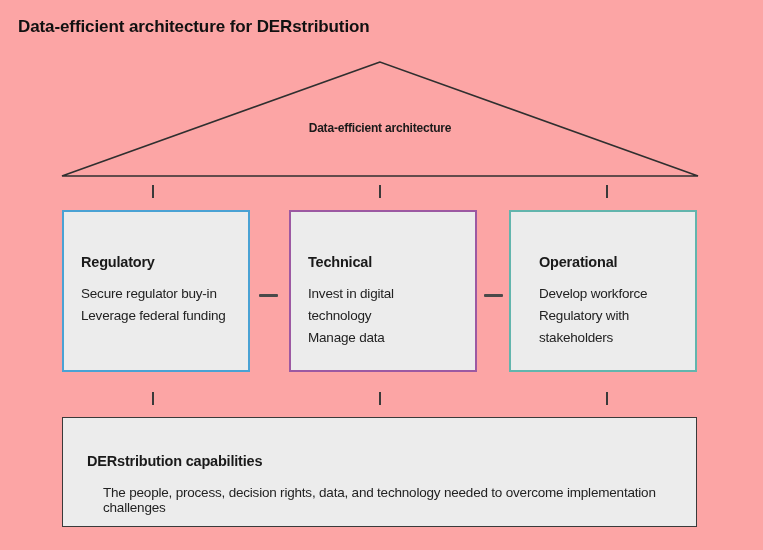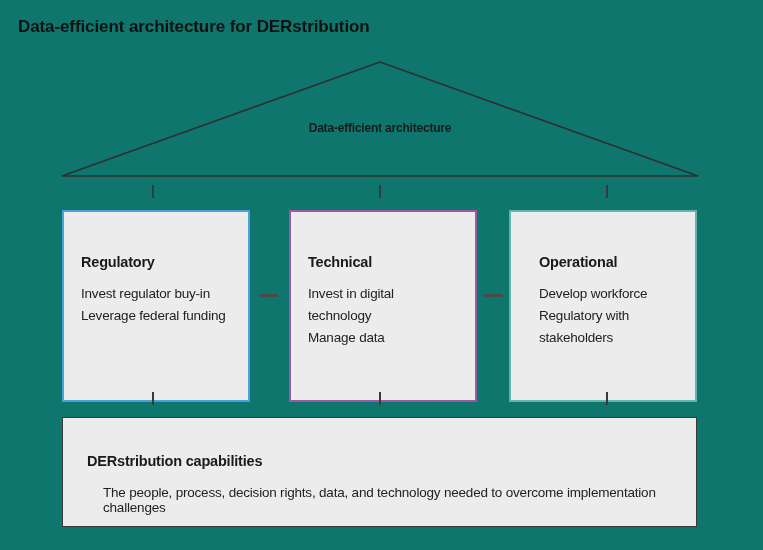--- a/index.html
+++ b/index.html
@@ -1,38 +1,38 @@
 <!DOCTYPE html>
 <html><head>
 <meta charset="utf-8">
 <style>
   html,body{margin:0;padding:0;}
   body{font-family:"Liberation Sans",sans-serif;}
-  .canvas{position:relative;width:763px;height:550px;background:#0f766e;overflow:hidden;}
+  .canvas{position:relative;width:763px;height:550px;background:#fca5a5;overflow:hidden;}
 
   .page-title{
     position:absolute;left:18px;top:17px;
     font-size:17px;font-weight:bold;color:#111;
     letter-spacing:-0.1px;
   }
 
   .roof-svg{position:absolute;left:60px;top:58px;}
 
   .roof-label{
     position:absolute;left:270px;top:121px;width:220px;
     text-align:center;font-size:12px;font-weight:bold;color:#1a1a1a;
     letter-spacing:-0.2px;
   }
 
   .tick{
     position:absolute;width:2px;height:13px;background:#3a3a3a;
   }
 
   .pillar{
-    position:absolute;top:210px;width:188px;height:192px;
+    position:absolute;top:210px;width:188px;height:162px;
     background:#ececec;border:2px solid #999;box-sizing:border-box;
     padding:42px 16px 0 17px;
   }
   .pillar-heading{
     font-size:14.5px;font-weight:bold;color:#1a1a1a;
     letter-spacing:-0.2px;margin:0 0 13px 0;
   }
   .pillar-item{
     font-size:13.5px;color:#222;line-height:22px;
     letter-spacing:-0.2px;margin:0;
@@ -67,21 +67,21 @@
   </svg>
 
   <div class="roof-label">Data-efficient architecture</div>
 
   <div class="tick" style="left:152px;top:185px;"></div>
   <div class="tick" style="left:379px;top:185px;"></div>
   <div class="tick" style="left:606px;top:185px;"></div>
 
   <div class="pillar" style="left: 62px; border-color: rgb(74, 162, 212);">
     <p class="pillar-heading">Regulatory</p>
-    <p class="pillar-item">Invest regulator buy-in</p>
+    <p class="pillar-item">Secure regulator buy-in</p>
     <p class="pillar-item">Leverage federal funding</p>
   </div>
 
   <div class="pillar" style="left: 289px; border-color: rgb(156, 89, 162);">
     <p class="pillar-heading">Technical</p>
     <p class="pillar-item">Invest in digital technology</p>
     <p class="pillar-item">Manage data</p>
   </div>
 
   <div class="pillar" style="left: 509px; border-color: rgb(98, 181, 173); padding-left: 28px;">

